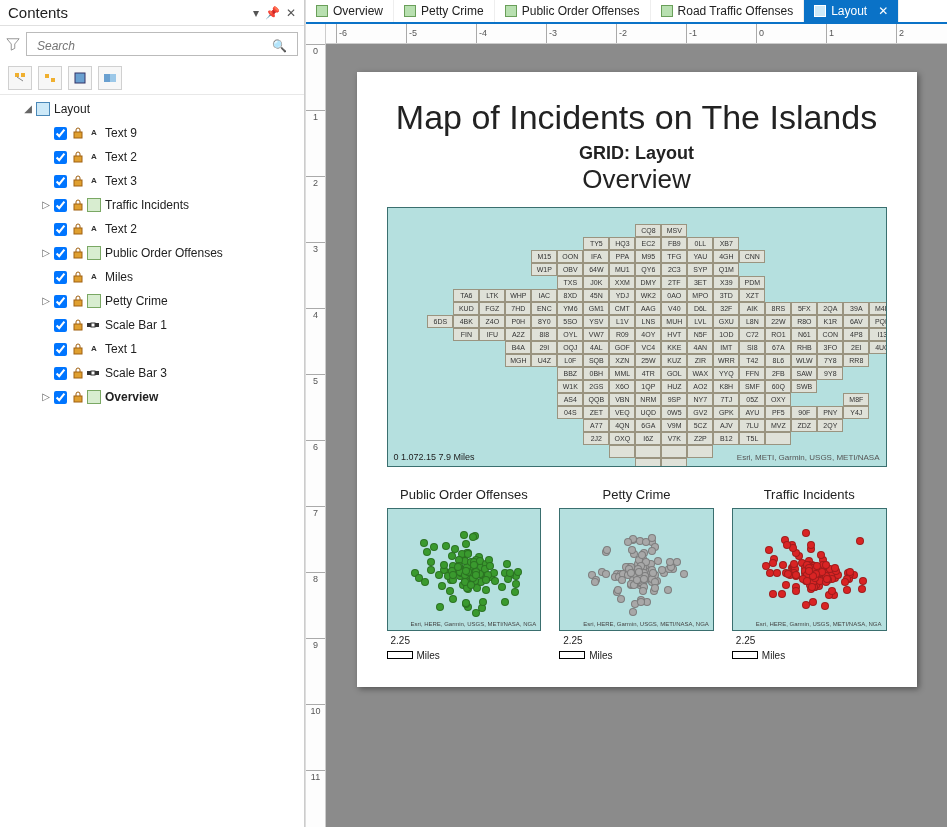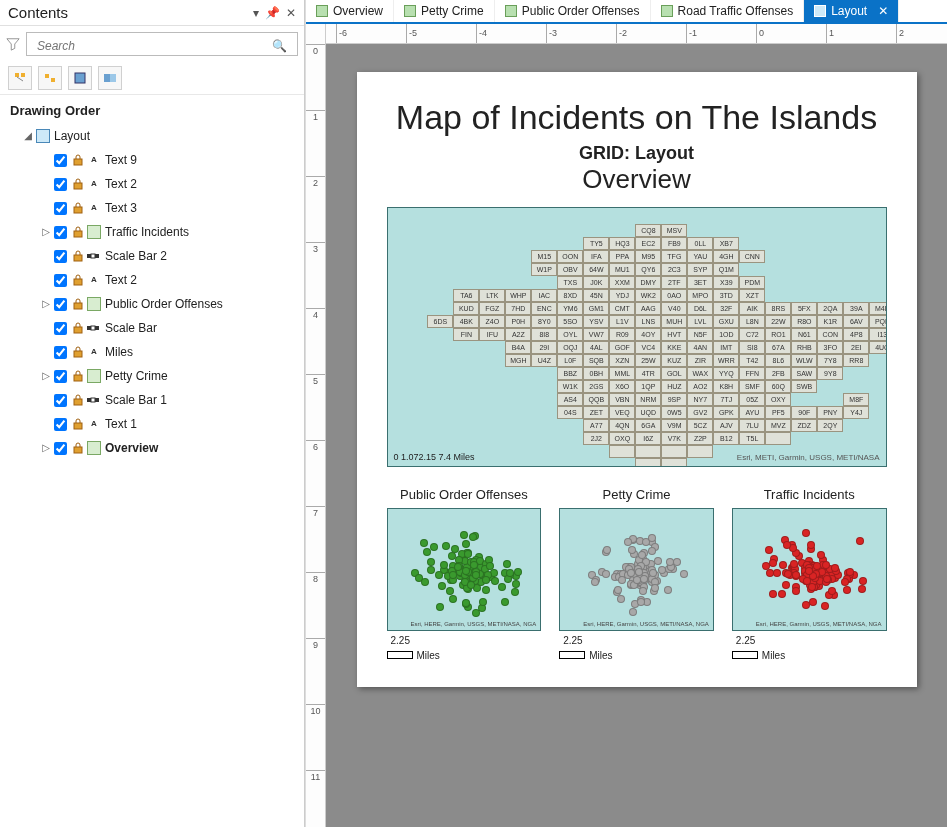--- a/index.html
+++ b/index.html
@@ -113,21 +113,20 @@
         </svg>
       </div>
     <div class="tb-btn">
         <svg width="14" height="14">
           <rect x="1" y="3" width="6" height="8" fill="#6aa0d0"></rect>
           <rect x="7" y="3" width="6" height="8" fill="#9cc8e8"></rect>
         </svg>
       </div>
   </div>
 
-  <div class="section-title">Drawing Order</div>
 
   <div class="tree">
     <div class="tree-item level1">
       <span class="expand">◢</span>
       <span class="type-icon" style="background:#cde9f8;border-color:#4a88b8"></span>
       <span class="tree-label">Layout</span>
     </div>
     <div id="tree-items">
         <div class="tree-item level2">
           <span class="expand"></span>
@@ -179,124 +178,106 @@
         </div>
         <div class="tree-item level2">
           <span class="expand"></span>
           <input type="checkbox" class="chk" checked="" style="">
           <span class="lk-icon">
             <svg width="10" height="12">
               <rect x="1" y="5" width="8" height="6" fill="#e0a030" stroke="#a06010"></rect>
               <path d="M3 5 v-2 a2 2 0 0 1 4 0 v2" fill="none" stroke="#a06010"></path>
             </svg>
           </span>
+          <span class="type-icon" style="font-weight:bold;border:none;color:#333">A</span>
+          <span class="tree-label">Text 2</span>
+        </div>
+        <div class="tree-item level2">
+          <span class="expand">▷</span>
+          <input type="checkbox" class="chk" checked="" style="">
+          <span class="lk-icon">
+            <svg width="10" height="12">
+              <rect x="1" y="5" width="8" height="6" fill="#e0a030" stroke="#a06010"></rect>
+              <path d="M3 5 v-2 a2 2 0 0 1 4 0 v2" fill="none" stroke="#a06010"></path>
+            </svg>
+          </span>
+          <span class="type-icon" style="background:#d8edd0;border-color:#7aa864"></span>
+          <span class="tree-label">Public Order Offenses</span>
+        </div>
+        <div class="tree-item level2">
+          <span class="expand"></span>
+          <input type="checkbox" class="chk" checked="" style="">
+          <span class="lk-icon">
+            <svg width="10" height="12">
+              <rect x="1" y="5" width="8" height="6" fill="#e0a030" stroke="#a06010"></rect>
+              <path d="M3 5 v-2 a2 2 0 0 1 4 0 v2" fill="none" stroke="#a06010"></path>
+            </svg>
+          </span>
+          <span class="type-icon" style="font-weight:bold;border:none;color:#333">A</span>
+          <span class="tree-label">Miles</span>
+        </div>
+        <div class="tree-item level2">
+          <span class="expand">▷</span>
+          <input type="checkbox" class="chk" checked="" style="">
+          <span class="lk-icon">
+            <svg width="10" height="12">
+              <rect x="1" y="5" width="8" height="6" fill="#e0a030" stroke="#a06010"></rect>
+              <path d="M3 5 v-2 a2 2 0 0 1 4 0 v2" fill="none" stroke="#a06010"></path>
+            </svg>
+          </span>
+          <span class="type-icon" style="background:#d8edd0;border-color:#7aa864"></span>
+          <span class="tree-label">Petty Crime</span>
+        </div>
+        <div class="tree-item level2">
+          <span class="expand"></span>
+          <input type="checkbox" class="chk" checked="" style="">
+          <span class="lk-icon">
+            <svg width="10" height="12">
+              <rect x="1" y="5" width="8" height="6" fill="#e0a030" stroke="#a06010"></rect>
+              <path d="M3 5 v-2 a2 2 0 0 1 4 0 v2" fill="none" stroke="#a06010"></path>
+            </svg>
+          </span>
           <span class="type-icon" style="border:none">
             <svg width="14" height="8">
               <rect x="0" y="2" width="4" height="4" fill="#333"></rect>
               <rect x="4" y="2" width="4" height="4" fill="#fff" stroke="#333"></rect>
               <rect x="8" y="2" width="4" height="4" fill="#333"></rect>
             </svg>
           </span>
-          <span class="tree-label">Scale Bar 2</span>
+          <span class="tree-label">Scale Bar 1</span>
         </div>
         <div class="tree-item level2">
           <span class="expand"></span>
           <input type="checkbox" class="chk" checked="" style="">
           <span class="lk-icon">
             <svg width="10" height="12">
               <rect x="1" y="5" width="8" height="6" fill="#e0a030" stroke="#a06010"></rect>
               <path d="M3 5 v-2 a2 2 0 0 1 4 0 v2" fill="none" stroke="#a06010"></path>
             </svg>
           </span>
           <span class="type-icon" style="font-weight:bold;border:none;color:#333">A</span>
-          <span class="tree-label">Text 2</span>
-        </div>
-        <div class="tree-item level2">
-          <span class="expand">▷</span>
-          <input type="checkbox" class="chk" checked="" style="">
-          <span class="lk-icon">
-            <svg width="10" height="12">
-              <rect x="1" y="5" width="8" height="6" fill="#e0a030" stroke="#a06010"></rect>
-              <path d="M3 5 v-2 a2 2 0 0 1 4 0 v2" fill="none" stroke="#a06010"></path>
-            </svg>
-          </span>
-          <span class="type-icon" style="background:#d8edd0;border-color:#7aa864"></span>
-          <span class="tree-label">Public Order Offenses</span>
+          <span class="tree-label">Text 1</span>
         </div>
         <div class="tree-item level2">
           <span class="expand"></span>
           <input type="checkbox" class="chk" checked="" style="">
           <span class="lk-icon">
             <svg width="10" height="12">
               <rect x="1" y="5" width="8" height="6" fill="#e0a030" stroke="#a06010"></rect>
               <path d="M3 5 v-2 a2 2 0 0 1 4 0 v2" fill="none" stroke="#a06010"></path>
             </svg>
           </span>
           <span class="type-icon" style="border:none">
             <svg width="14" height="8">
               <rect x="0" y="2" width="4" height="4" fill="#333"></rect>
               <rect x="4" y="2" width="4" height="4" fill="#fff" stroke="#333"></rect>
               <rect x="8" y="2" width="4" height="4" fill="#333"></rect>
             </svg>
           </span>
-          <span class="tree-label">Scale Bar</span>
-        </div>
-        <div class="tree-item level2">
-          <span class="expand"></span>
-          <input type="checkbox" class="chk" checked="" style="">
-          <span class="lk-icon">
-            <svg width="10" height="12">
-              <rect x="1" y="5" width="8" height="6" fill="#e0a030" stroke="#a06010"></rect>
-              <path d="M3 5 v-2 a2 2 0 0 1 4 0 v2" fill="none" stroke="#a06010"></path>
-            </svg>
-          </span>
-          <span class="type-icon" style="font-weight:bold;border:none;color:#333">A</span>
-          <span class="tree-label">Miles</span>
-        </div>
-        <div class="tree-item level2">
-          <span class="expand">▷</span>
-          <input type="checkbox" class="chk" checked="" style="">
-          <span class="lk-icon">
-            <svg width="10" height="12">
-              <rect x="1" y="5" width="8" height="6" fill="#e0a030" stroke="#a06010"></rect>
-              <path d="M3 5 v-2 a2 2 0 0 1 4 0 v2" fill="none" stroke="#a06010"></path>
-            </svg>
-          </span>
-          <span class="type-icon" style="background:#d8edd0;border-color:#7aa864"></span>
-          <span class="tree-label">Petty Crime</span>
-        </div>
-        <div class="tree-item level2">
-          <span class="expand"></span>
-          <input type="checkbox" class="chk" checked="" style="">
-          <span class="lk-icon">
-            <svg width="10" height="12">
-              <rect x="1" y="5" width="8" height="6" fill="#e0a030" stroke="#a06010"></rect>
-              <path d="M3 5 v-2 a2 2 0 0 1 4 0 v2" fill="none" stroke="#a06010"></path>
-            </svg>
-          </span>
-          <span class="type-icon" style="border:none">
-            <svg width="14" height="8">
-              <rect x="0" y="2" width="4" height="4" fill="#333"></rect>
-              <rect x="4" y="2" width="4" height="4" fill="#fff" stroke="#333"></rect>
-              <rect x="8" y="2" width="4" height="4" fill="#333"></rect>
-            </svg>
-          </span>
-          <span class="tree-label">Scale Bar 1</span>
-        </div>
-        <div class="tree-item level2">
-          <span class="expand"></span>
-          <input type="checkbox" class="chk" checked="" style="">
-          <span class="lk-icon">
-            <svg width="10" height="12">
-              <rect x="1" y="5" width="8" height="6" fill="#e0a030" stroke="#a06010"></rect>
-              <path d="M3 5 v-2 a2 2 0 0 1 4 0 v2" fill="none" stroke="#a06010"></path>
-            </svg>
-          </span>
-          <span class="type-icon" style="font-weight:bold;border:none;color:#333">A</span>
-          <span class="tree-label">Text 1</span>
+          <span class="tree-label">Scale Bar 3</span>
         </div>
         <div class="tree-item level2">
           <span class="expand">▷</span>
           <input type="checkbox" class="chk" checked="" style="">
           <span class="lk-icon">
             <svg width="10" height="12">
               <rect x="1" y="5" width="8" height="6" fill="#e0a030" stroke="#a06010"></rect>
               <path d="M3 5 v-2 a2 2 0 0 1 4 0 v2" fill="none" stroke="#a06010"></path>
             </svg>
           </span>
@@ -553,21 +534,21 @@
                 <div class="cell" style="left: 286px; top: 208px;">B12</div>
                 <div class="cell" style="left: 312px; top: 208px;">T5L</div>
                 <div class="cell" style="left: 338px; top: 208px;"></div>
                 <div class="cell" style="left: 182px; top: 221px;"></div>
                 <div class="cell" style="left: 208px; top: 221px;"></div>
                 <div class="cell" style="left: 234px; top: 221px;"></div>
                 <div class="cell" style="left: 260px; top: 221px;"></div>
                 <div class="cell" style="left: 208px; top: 234px;"></div>
                 <div class="cell" style="left: 234px; top: 234px;"></div>
               </div>
-            <div class="scale-label">0   1.072.15       7.4 Miles</div>
+            <div class="scale-label">0   1.072.15       7.9 Miles</div>
             <div class="attr">Esri, METI, Garmin, USGS, METI/NASA</div>
           </div>
 
           <div class="small-maps" id="small-maps">
               <div class="small-map-col">
                 <div class="ttl">Public Order Offenses</div>
                 <div class="small-map">
                   <div class="dots">
                     <div class="dot" style="left: 87.7292%; top: 52.8955%; background: rgb(58, 154, 46);"></div>
                     <div class="dot" style="left: 89.2368%; top: 48.9446%; background: rgb(58, 154, 46);"></div>

